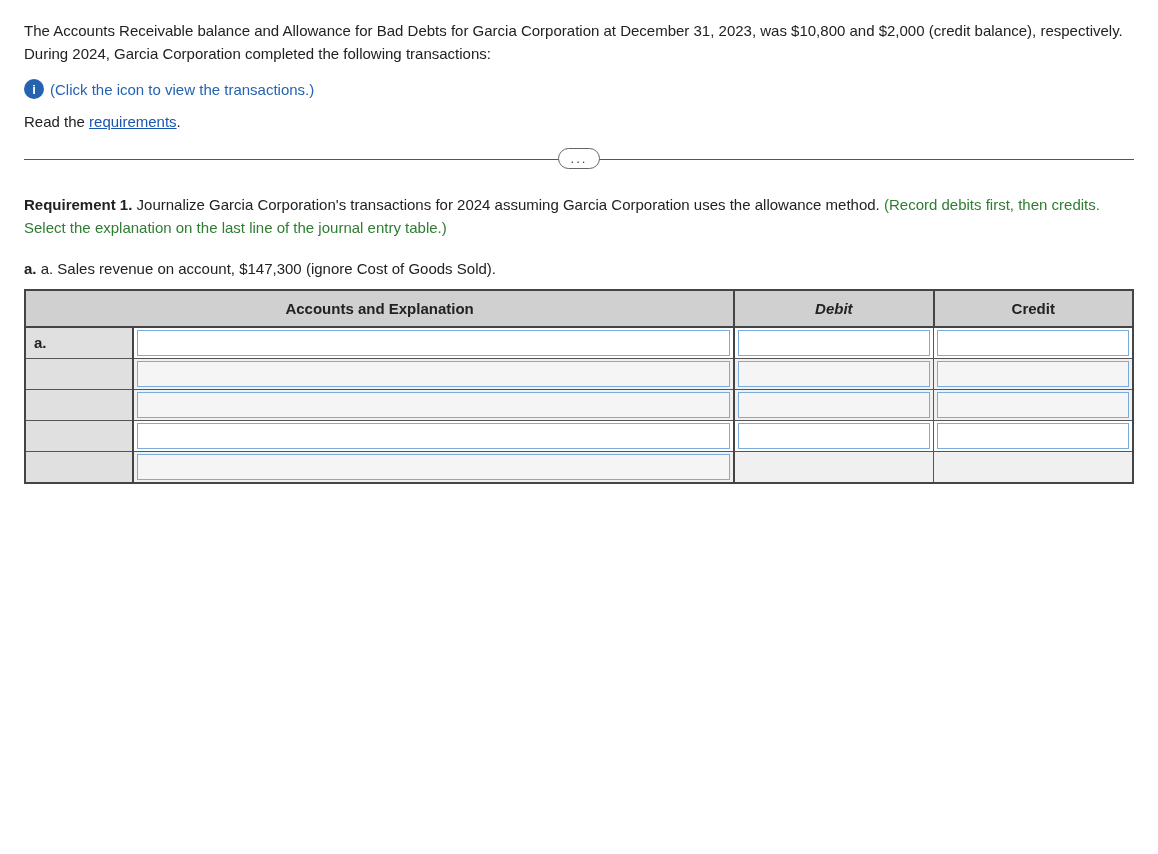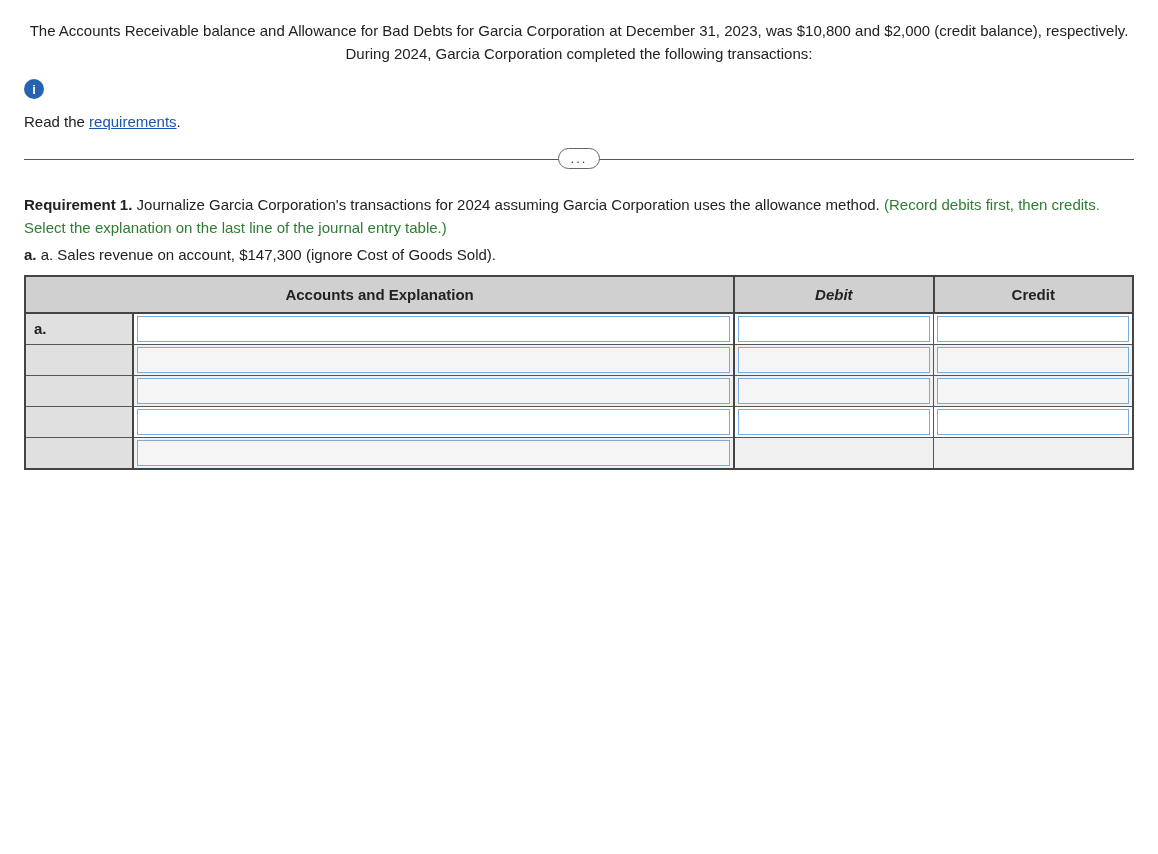--- a/index.html
+++ b/index.html
@@ -14,21 +14,20 @@
       color: #222;
       background: #fff;
       padding: 20px 24px;
       width: 1158px;
       min-height: 854px;
     }
 
     .intro-text {
       line-height: 1.5;
       margin-bottom: 14px;
-      text-align: center;
     }
 
     .click-icon-row {
       display: flex;
       align-items: center;
       gap: 6px;
       margin-bottom: 14px;
     }
 
     .info-icon {
@@ -84,21 +83,21 @@
       background: #fff;
       border: 1px solid #666;
       border-radius: 12px;
       padding: 2px 12px;
       font-size: 13px;
       color: #444;
       letter-spacing: 2px;
     }
 
     .requirement-block {
-      margin-bottom: 6px;
+      margin-bottom: 20px;
       line-height: 1.55;
     }
 
     .requirement-block .green-text {
       color: #2e7d32;
     }
 
     .sales-label {
       margin-bottom: 12px;
       font-size: 15px;
@@ -195,20 +194,21 @@
       border-bottom: 2.5px solid #444 !important;
     }
   </style>
 </head>
 <body>
 
 <p class="intro-text">The Accounts Receivable balance and Allowance for Bad Debts for Garcia Corporation at December 31, 2023, was $10,800 and $2,000 (credit balance), respectively. During 2024, Garcia Corporation completed the following transactions:</p>
 
 <div class="click-icon-row">
   <span class="info-icon">i</span>
+  <span class="click-icon-text">(Click the icon to view the transactions.)</span>
 </div>
 
 <p class="read-req">
   <span>Read the </span><a href="#">requirements</a><span>.</span>
 </p>
 
 <div class="divider-row">
   <div class="divider-line"></div>
   <span class="divider-ellipsis">...</span>
 </div>

